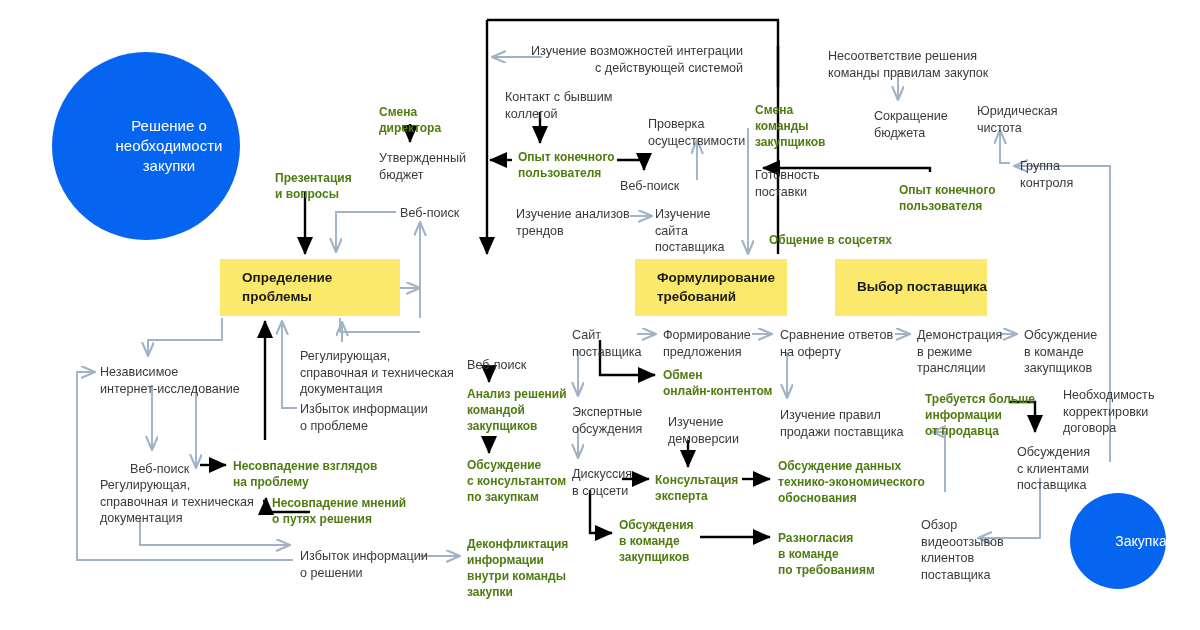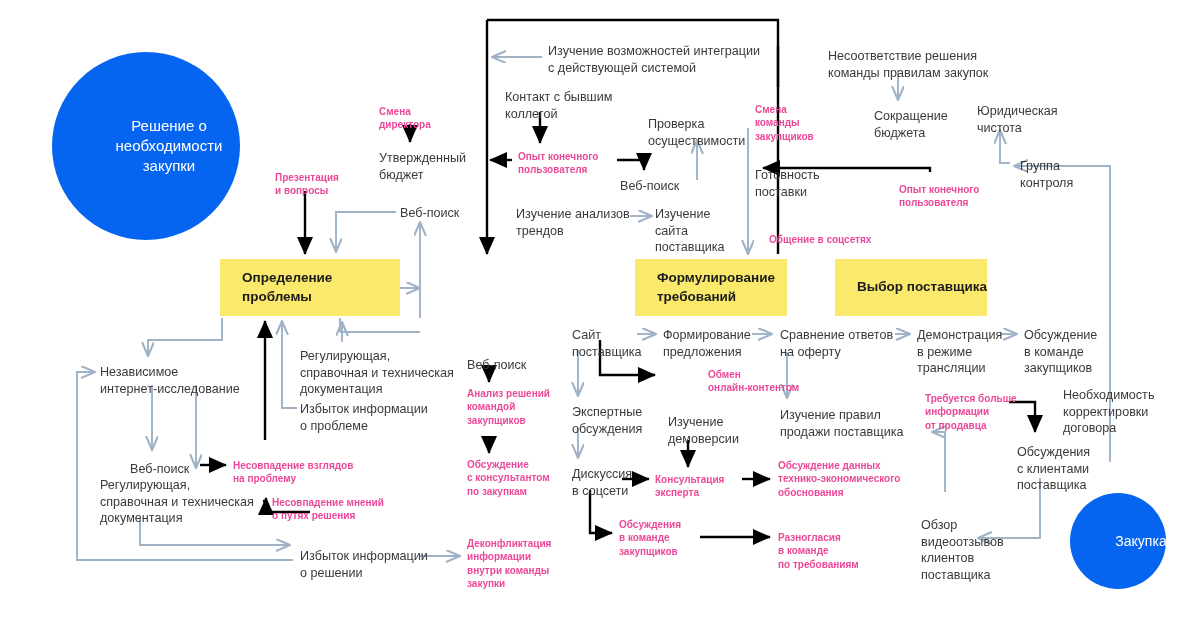--- a/index.html
+++ b/index.html
@@ -10,21 +10,21 @@
   .circle{position:absolute;border-radius:50%;background:#0565F0;display:flex;
           align-items:center;justify-content:center;}
   .circle span{color:#ffffff;font-weight:normal;text-align:center;line-height:1.35;margin-left:46px;}
 
   .stage-box{position:absolute;background:#FAE96B;display:flex;align-items:center;}
   .stage-box span{color:#1b1b1b;font-weight:bold;font-size:13.5px;line-height:1.35;
                   padding-left:22px;}
 
   .lbl{position:absolute;line-height:1.33;white-space:pre-line;}
   .lbl.grey{color:#3a3a3a;font-size:12.6px;font-weight:normal;}
-  .lbl.bold{color:#ec4899;font-size:10px;font-weight:bold;}
+  .lbl.bold{color:#4d7c0f;font-size:12px;font-weight:bold;}
 </style>
 </head>
 <body>
 
 <div id="stage">
 
   <svg class="edges" viewBox="0 0 1200 630">
     <defs>
       <marker id="bk" markerWidth="9" markerHeight="9" refX="7.2" refY="3.4" orient="auto" markerUnits="strokeWidth">
         <path d="M0,0 L7.6,3.4 L0,6.8 z" fill="#000000"></path>
@@ -161,21 +161,21 @@
   <div class="stage-box" style="left:635px;top:259px;width:152px;height:57px;">
     <span>Формулирование
 требований</span>
   </div>
   <div class="stage-box" style="left:835px;top:259px;width:152px;height:57px;">
     <span>Выбор
 поставщика</span>
   </div>
 
   <div id="label-layer">
-      <div class="lbl grey" style="left: 548px; top: 43px;">Изучение возможностей интеграции
+      <div class="lbl grey" style="left: 531px; top: 43px; text-align: right;">Изучение возможностей интеграции
 с действующей системой</div>
       <div class="lbl grey" style="left: 828px; top: 48px;">Несоответствие решения
 команды правилам закупок</div>
       <div class="lbl bold" style="left: 379px; top: 105px;">Смена
 директора</div>
       <div class="lbl grey" style="left: 505px; top: 89px;">Контакт с бывшим
 коллегой</div>
       <div class="lbl grey" style="left: 648px; top: 116px;">Проверка
 осуществимости</div>
       <div class="lbl bold" style="left: 755px; top: 103px;">Смена
@@ -216,21 +216,21 @@
 трансляции</div>
       <div class="lbl grey" style="left: 1024px; top: 327px;">Обсуждение
 в команде
 закупщиков</div>
       <div class="lbl grey" style="left: 300px; top: 348px;">Регулирующая,
 справочная и техническая
 документация</div>
       <div class="lbl grey" style="left: 467px; top: 357px;">Веб-поиск</div>
       <div class="lbl grey" style="left: 100px; top: 364px;">Независимое
 интернет-исследование</div>
-      <div class="lbl bold" style="left: 663px; top: 368px; margin-left: 45px;">Обмен
+      <div class="lbl bold" style="left: 663px; top: 368px;">Обмен
 онлайн-контентом</div>
       <div class="lbl bold" style="left: 467px; top: 387px;">Анализ решений
 командой
 закупщиков</div>
       <div class="lbl grey" style="left: 1063px; top: 387px;">Необходимость
 корректировки
 договора</div>
       <div class="lbl bold" style="left: 925px; top: 392px;">Требуется больше
 информации
 от продавца</div>

